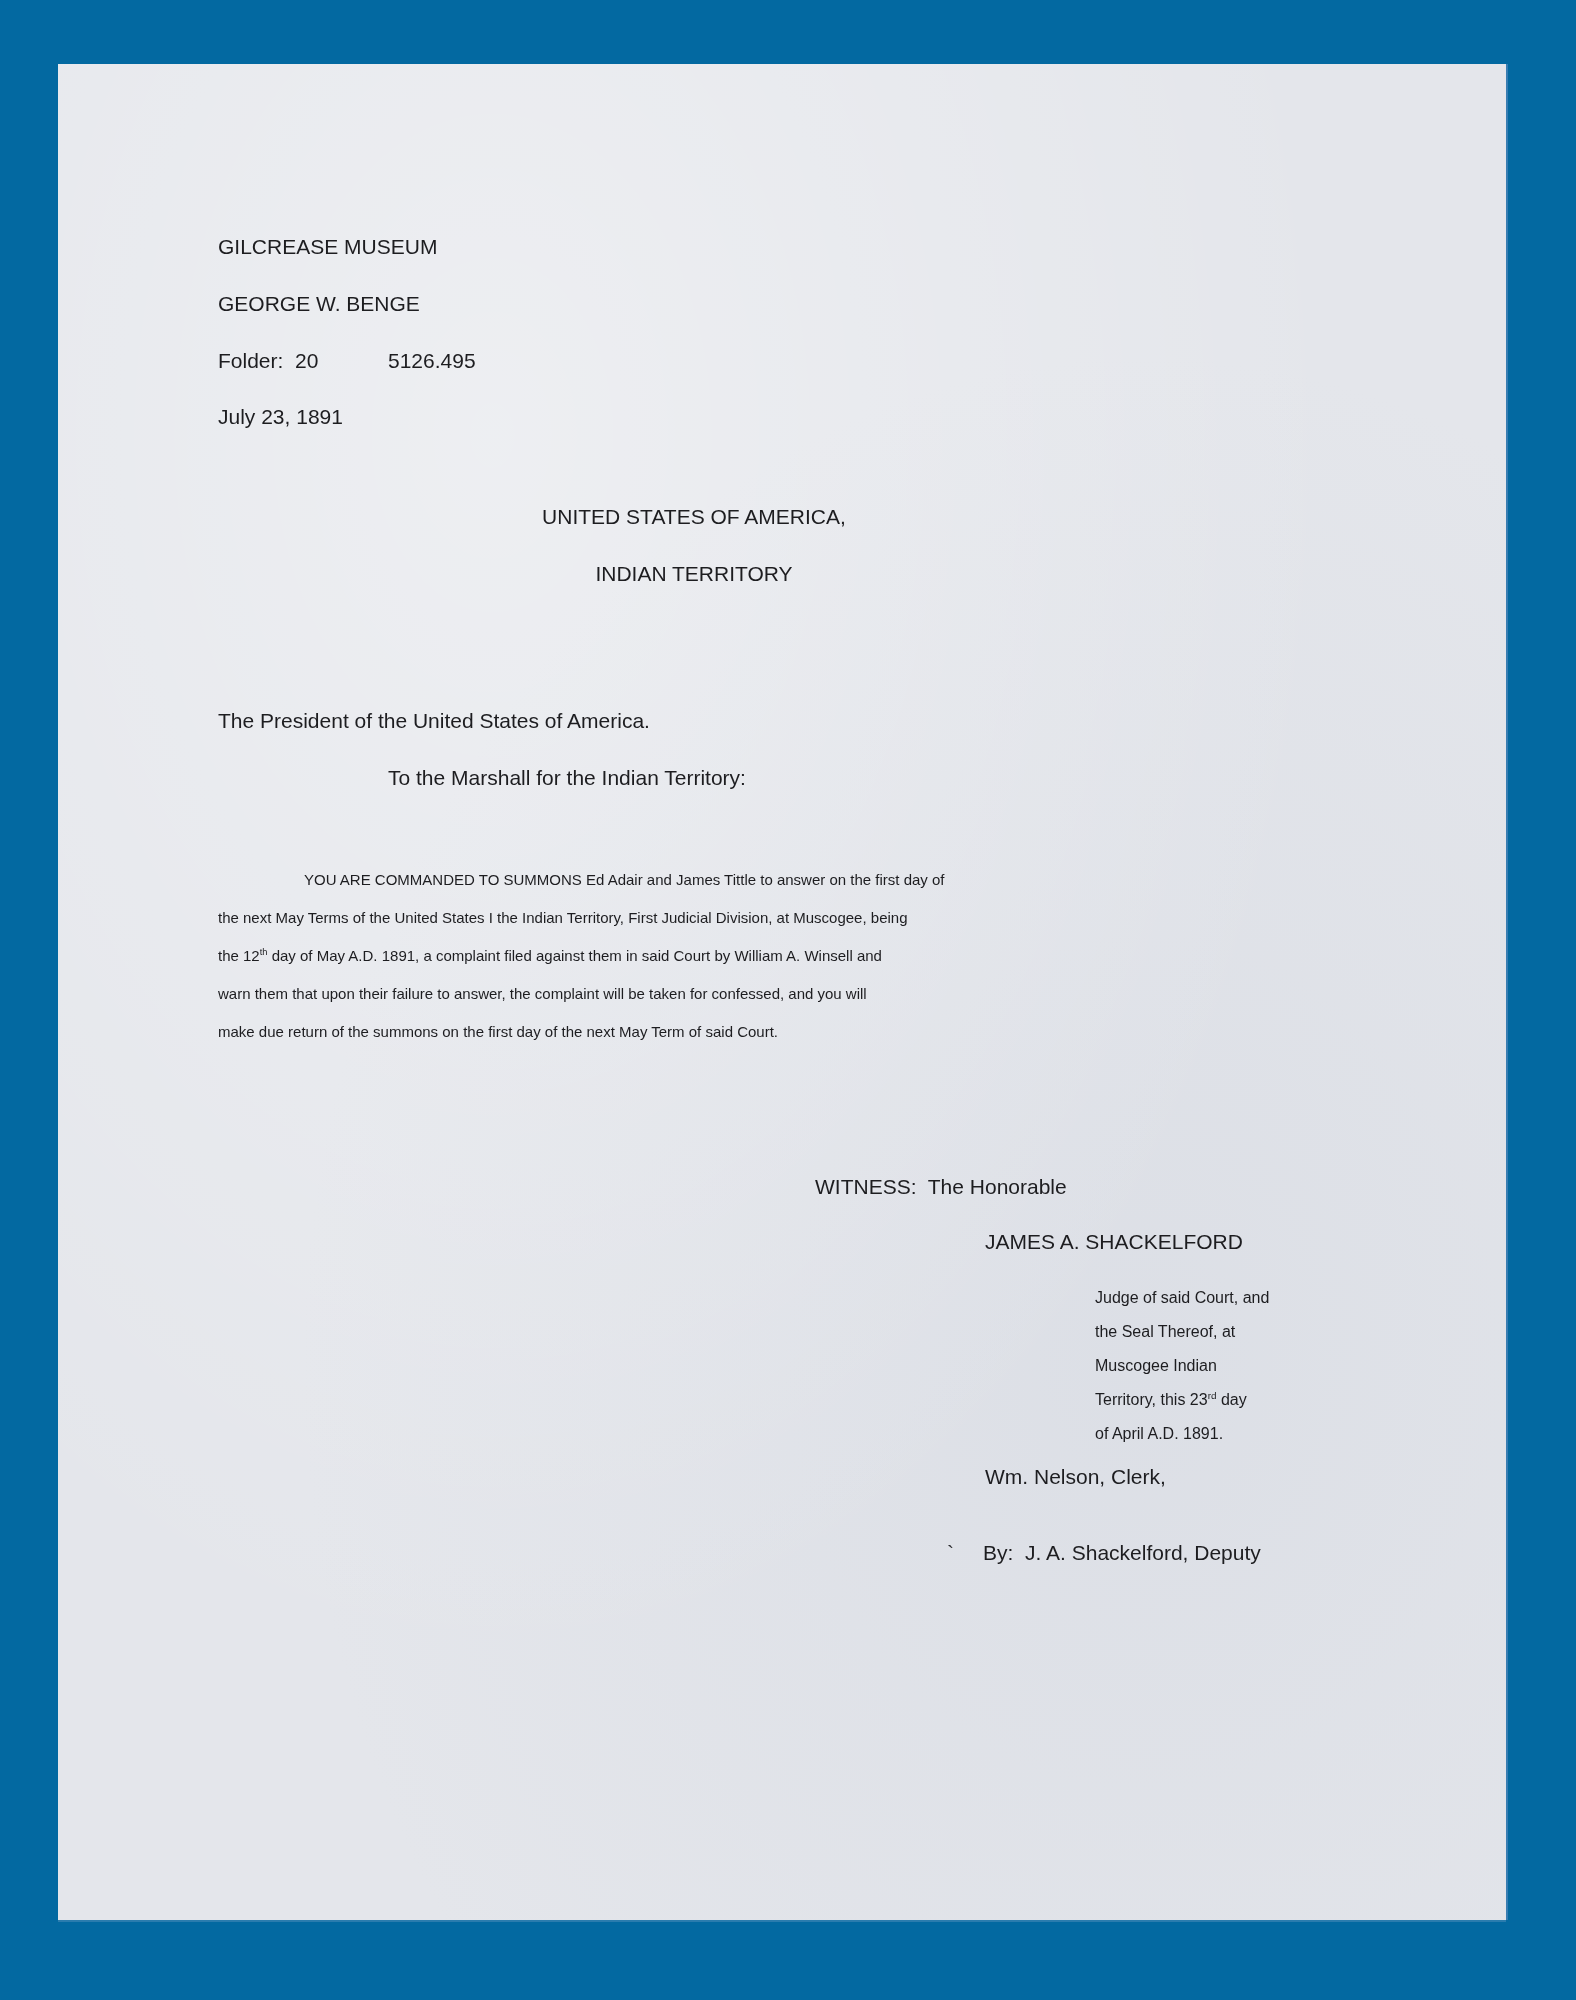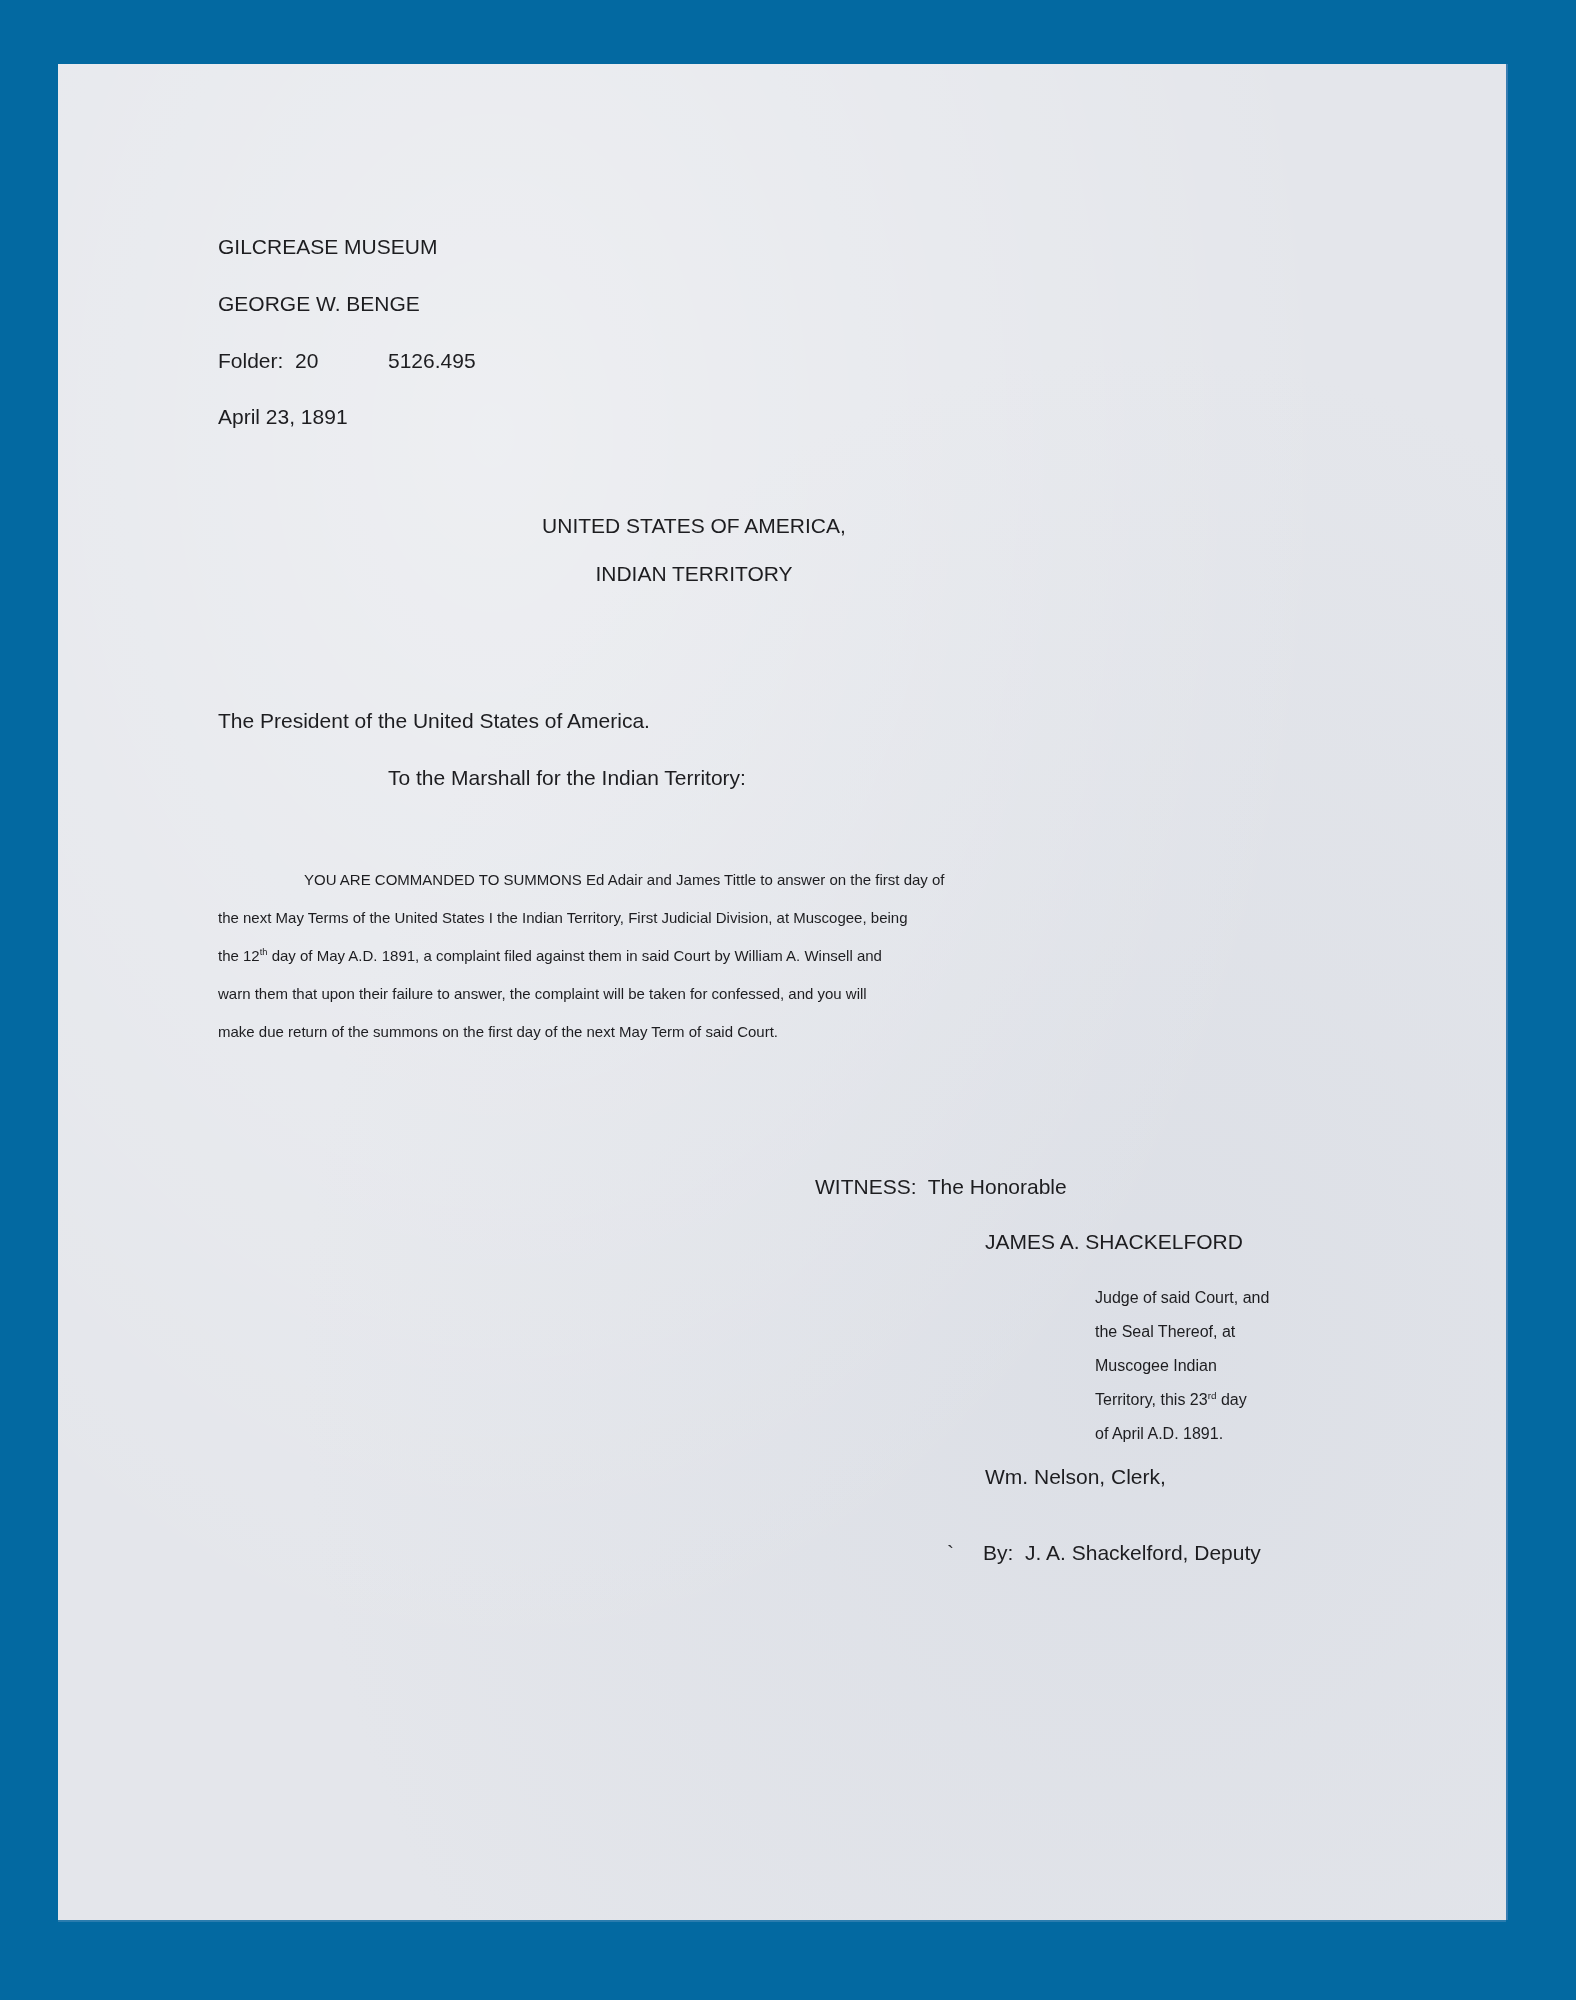--- a/index.html
+++ b/index.html
@@ -78,23 +78,23 @@
 </head>
 <body>
 
 <div class="stage">
   <div class="paper">
 
     <div class="line" style="left:160px; top:170px;">GILCREASE MUSEUM</div>
     <div class="line" style="left:160px; top:227px;">GEORGE W. BENGE</div>
     <div class="line" style="left:160px; top:284px;">Folder:  20</div>
     <div class="line" style="left:330px; top:284px;">5126.495</div>
-    <div class="line" style="left:160px; top:340px;">April 23, 1891</div>
+    <div class="line" style="left:160px; top:340px;">July 23, 1891</div>
 
-    <div class="line centered" style="top:440px;margin-top:9px;">UNITED STATES OF AMERICA,</div>
+    <div class="line centered" style="top:440px;">UNITED STATES OF AMERICA,</div>
     <div class="line centered" style="top:497px;">INDIAN TERRITORY</div>
 
     <div class="line" style="left:160px; top:644px;">The President of the United States of America.</div>
     <div class="line" style="left:330px; top:701px;">To the Marshall for the Indian Territory:</div>
 
     <div class="para">
       <div class="pline indent">YOU ARE COMMANDED TO SUMMONS Ed Adair and James Tittle to answer on the first day of</div>
       <div class="pline">the next May Terms of the United States I the Indian Territory, First Judicial Division, at Muscogee, being</div>
       <div class="pline"><span>the 12</span><sup>th</sup><span> day of May A.D. 1891, a complaint filed against them in said Court by William A. Winsell and</span></div>
       <div class="pline">warn them that upon their failure to answer, the complaint will be taken for confessed, and you will</div>

